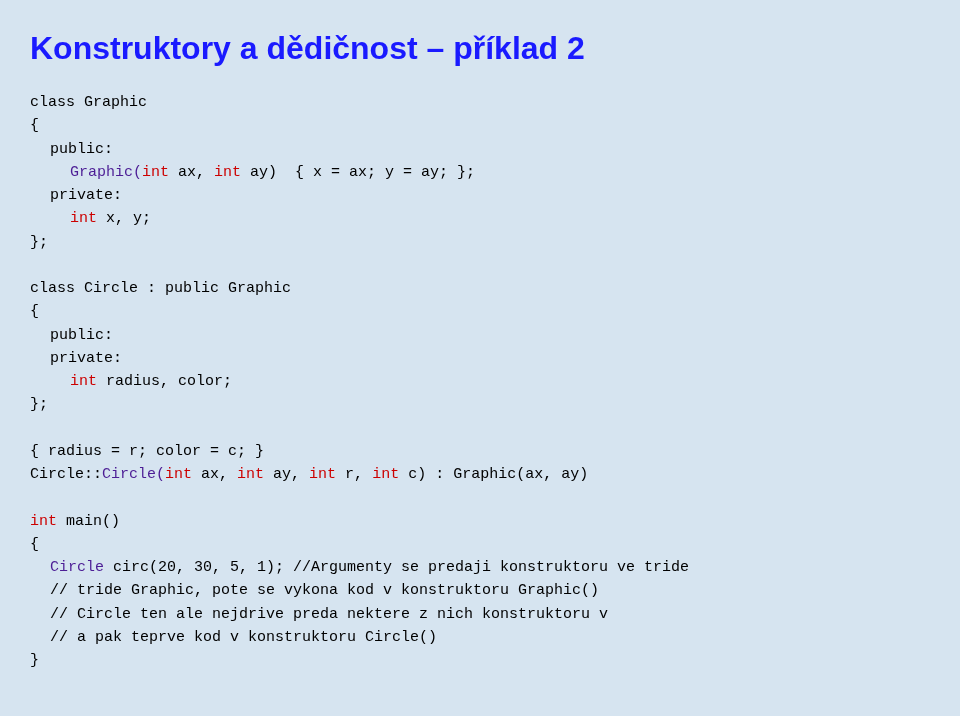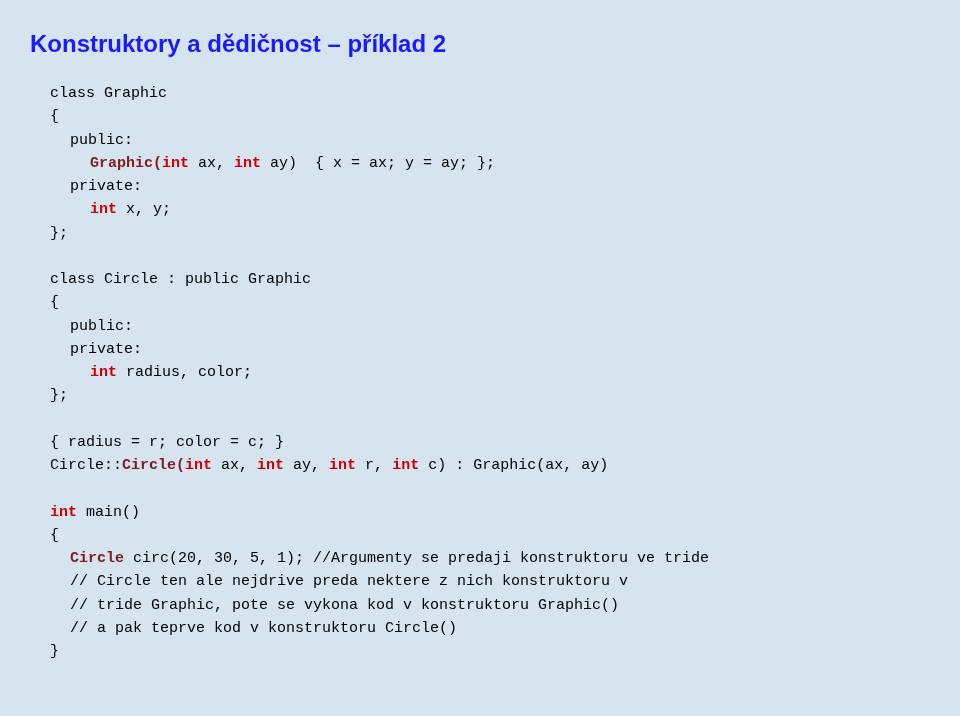--- a/index.html
+++ b/index.html
@@ -12,41 +12,40 @@
       background-color: #d6e4f0;
       font-family: 'Courier New', Courier, monospace;
       padding: 20px 30px;
       width: 960px;
       min-height: 716px;
     }
 
     .page-title {
       color: #1a1aff;
       font-family: Arial, sans-serif;
-      font-size: 24px;
+      font-size: 32px;
       font-weight: bold;
       margin-bottom: 24px;
       margin-top: 10px;
     }
 
     .code-block {
       font-size: 15px;
       line-height: 1.55;
       color: #000000;
-      margin-left: 20px;
     }
 
     .constructor-name {
-      color: #7f1d1d;
-      font-weight: bold;
+      color: #4c1d95;
+      font-weight: normal;
     }
 
     .type-keyword {
       color: #cc0000;
-      font-weight: bold;
+      font-weight: normal;
     }
 
     .line {
       display: block;
       white-space: pre;
     }
 
     .indent1 {
       padding-left: 20px;
     }
@@ -76,18 +75,18 @@
   <span class="line indent1">private:</span>
   <span class="line indent2"><span class="type-keyword">int</span> radius, color;</span>
   <span class="line">};</span>
   <span class="line"> </span>
   <span class="line">{ radius = r; color = c; }</span>
   <span class="line">Circle::<span class="constructor-name">Circle(</span><span class="type-keyword">int</span> ax, <span class="type-keyword">int</span> ay, <span class="type-keyword">int</span> r, <span class="type-keyword">int</span> c) : Graphic(ax, ay)</span>
   <span class="line"> </span>
   <span class="line"><span class="type-keyword">int</span> main()</span>
   <span class="line">{</span>
   <span class="line indent1"><span class="constructor-name">Circle</span> circ(20, 30, 5, 1); //Argumenty se predaji konstruktoru ve tride</span>
+  <span class="line indent1">// tride Graphic, pote se vykona kod v konstruktoru Graphic()</span>
   <span class="line indent1">// Circle ten ale nejdrive preda nektere z nich konstruktoru v</span>
-  <span class="line indent1">// tride Graphic, pote se vykona kod v konstruktoru Graphic()</span>
   <span class="line indent1">// a pak teprve kod v konstruktoru Circle()</span>
   <span class="line">}</span>
 
 </div>
 
 </body></html>

